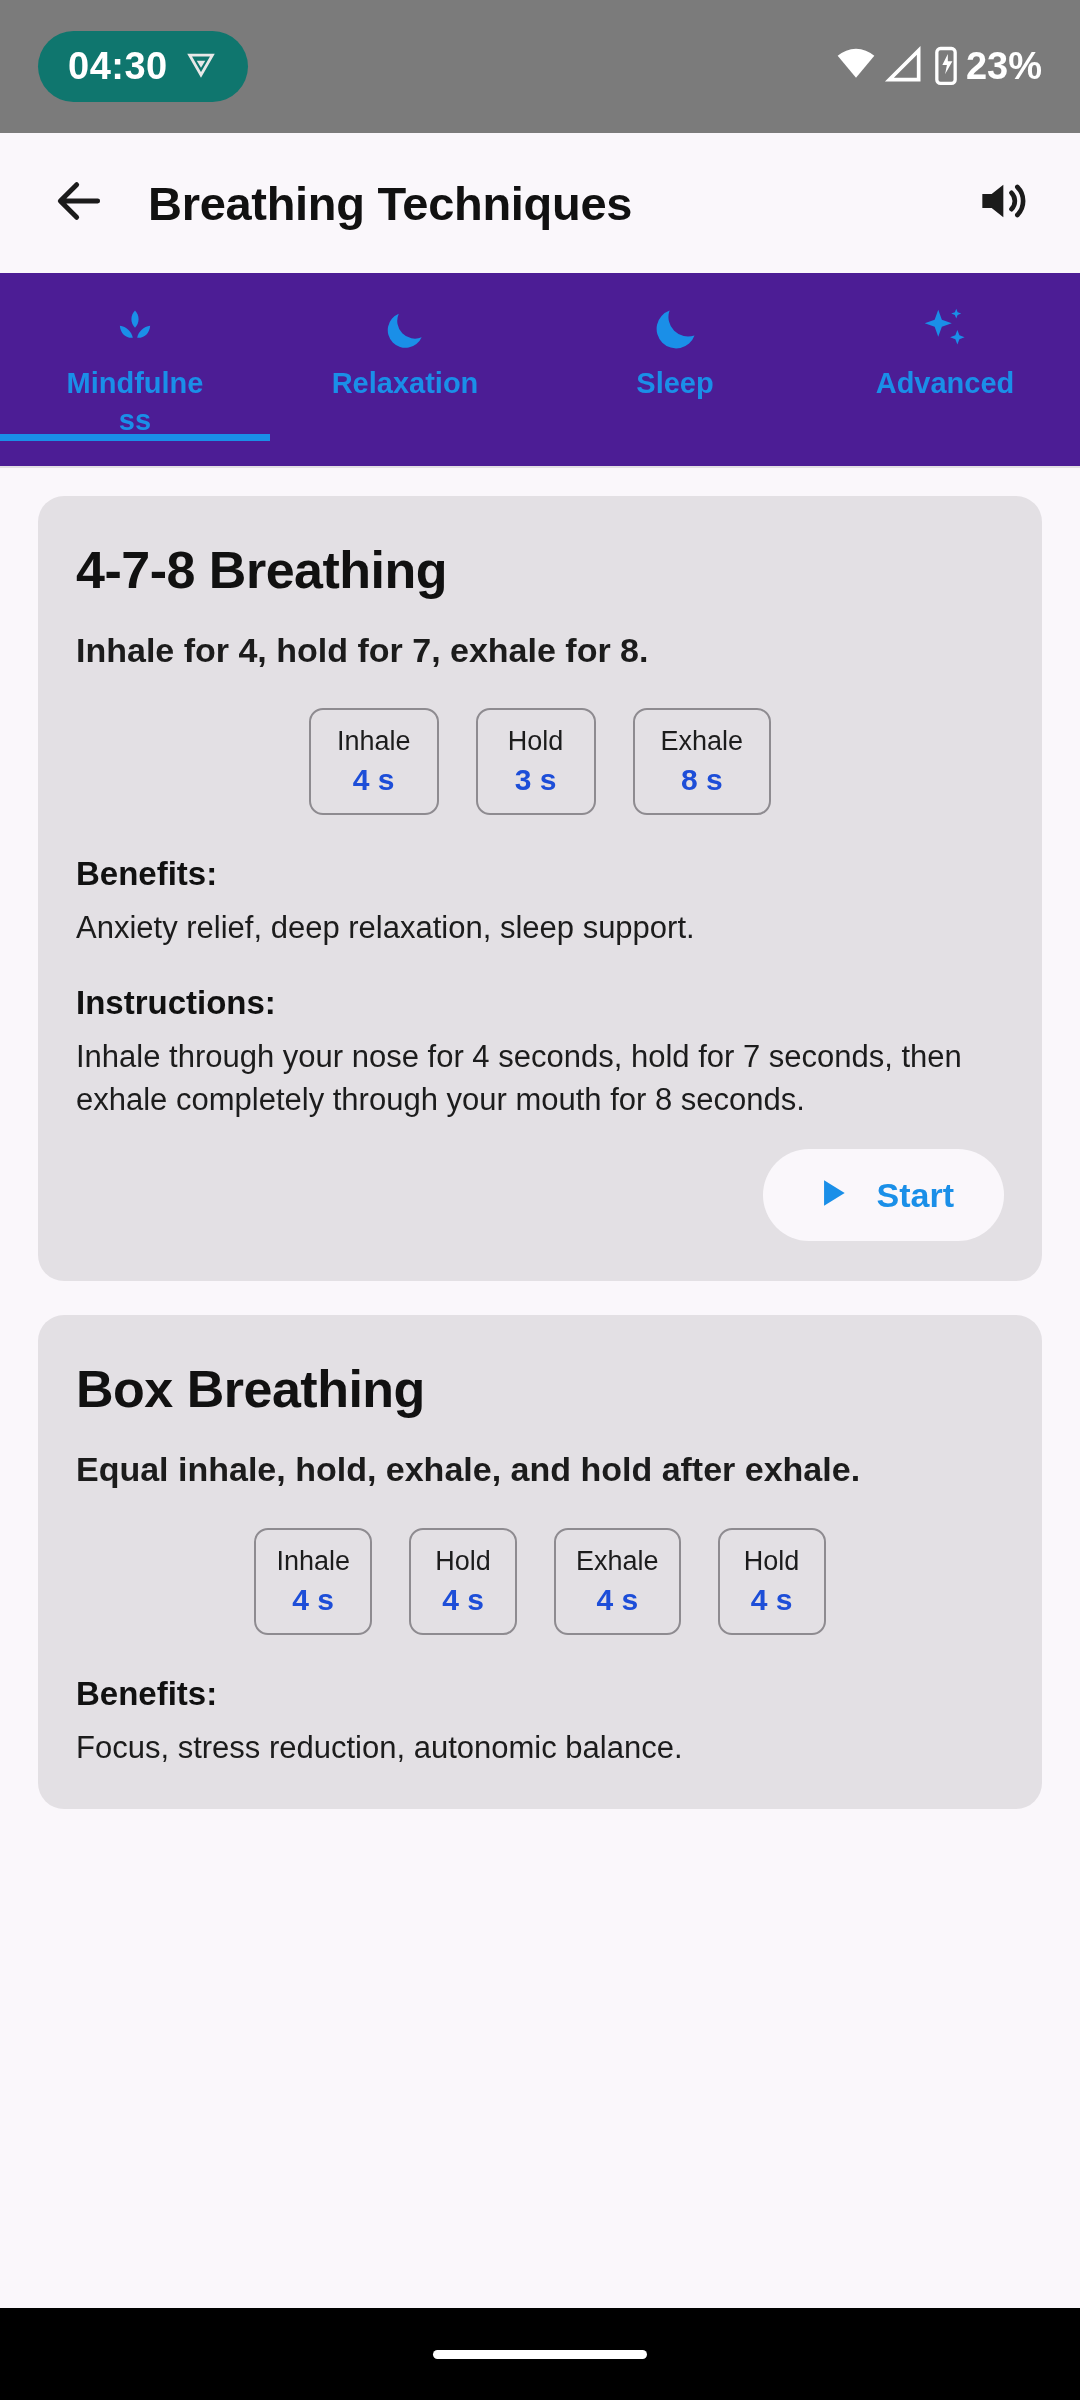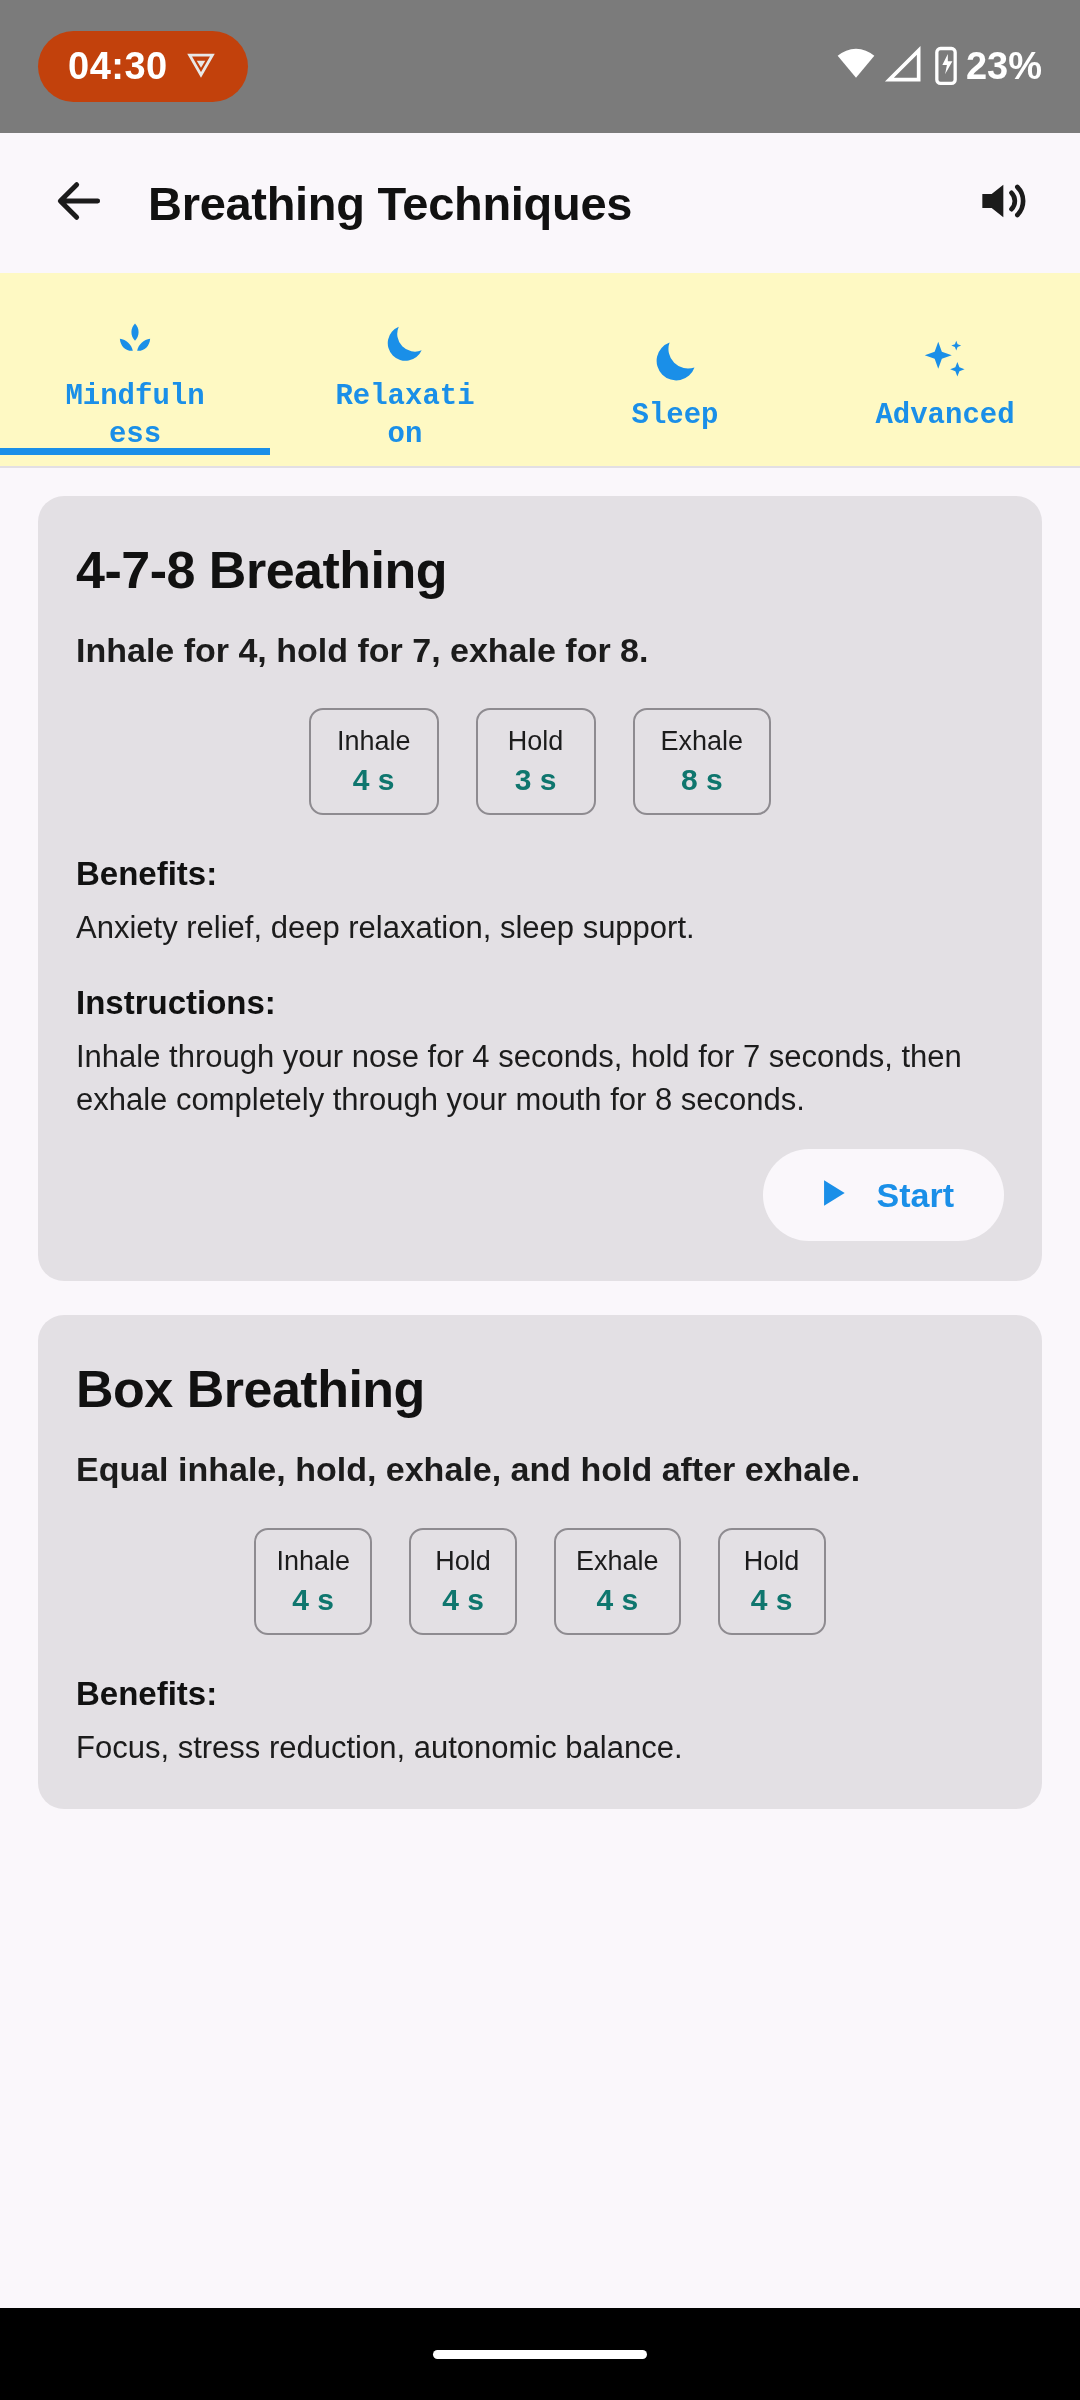--- a/index.html
+++ b/index.html
@@ -27,21 +27,21 @@
     display: flex;
     align-items: center;
     justify-content: space-between;
     padding: 0 38px;
     flex: 0 0 auto;
   }
   .status-left {
     display: flex;
     align-items: center;
     gap: 16px;
-    background: #c2410c;
+    background: #0f766e;
     border-radius: 44px;
     padding: 14px 30px;
   }
   .status-time {
     color: #ffffff;
     font-size: 38px;
     font-weight: bold;
     letter-spacing: 0.5px;
   }
   .status-right {
@@ -83,27 +83,26 @@
     width: 70px;
     height: 70px;
     display: flex;
     align-items: center;
     justify-content: center;
   }
 
   
   .tabs {
     height: 195px;
-    background: #fef9c3;
-    display: flex;
-    align-items: center;
+    background: #4c1d95;
+    display: flex;
+    align-items: flex-start;
     border-bottom: 2px solid #e2dfe4;
     flex: 0 0 auto;
     position: relative;
-    font-family: Liberation Mono, monospace;
   }
   .tab {
     flex: 1 1 0;
     display: flex;
     flex-direction: column;
     align-items: center;
     justify-content: flex-start;
     padding-top: 28px;
     position: relative;
   }
@@ -176,21 +175,21 @@
     background: transparent;
   }
   .phase-name {
     font-size: 27px;
     color: #1c1c1c;
     margin-bottom: 6px;
   }
   .phase-dur {
     font-size: 30px;
     font-weight: bold;
-    color: #0f766e;
+    color: #1d4ed8;
   }
 
   .section-label {
     font-size: 33px;
     font-weight: bold;
     color: #111111;
     margin-bottom: 14px;
   }
   .section-text {
     font-size: 31px;

